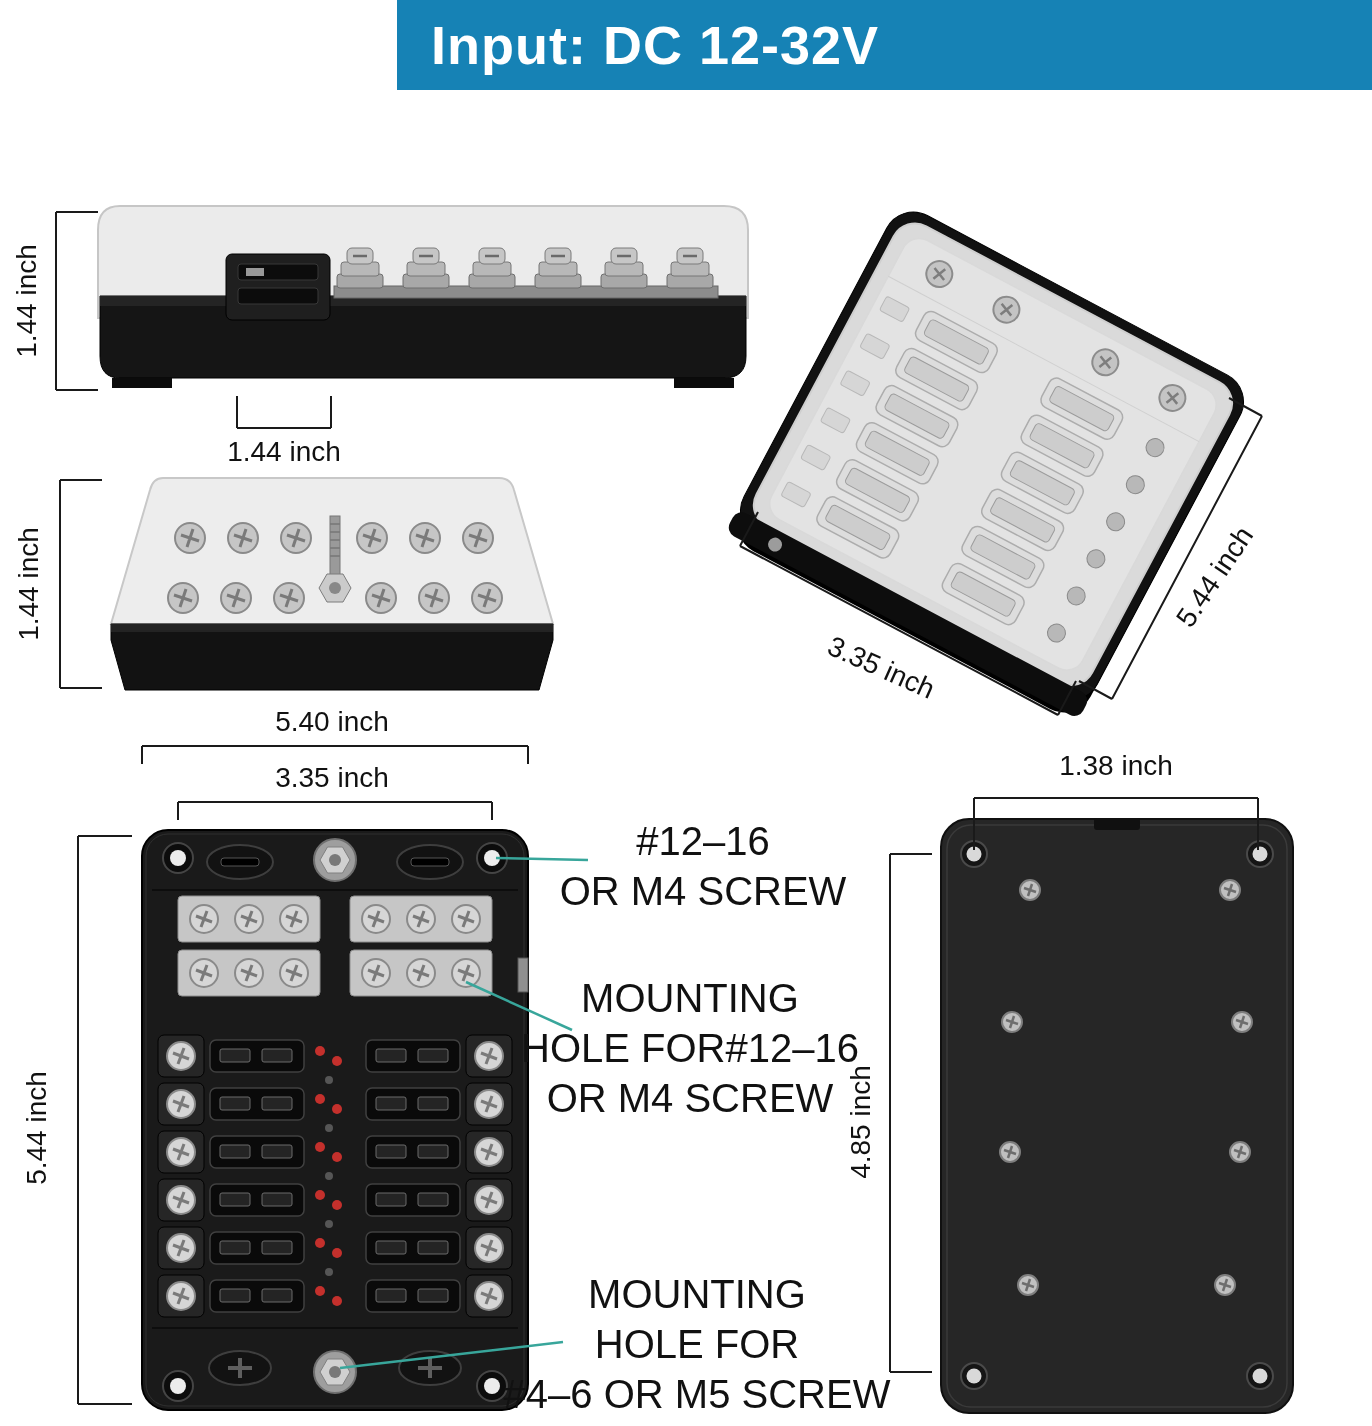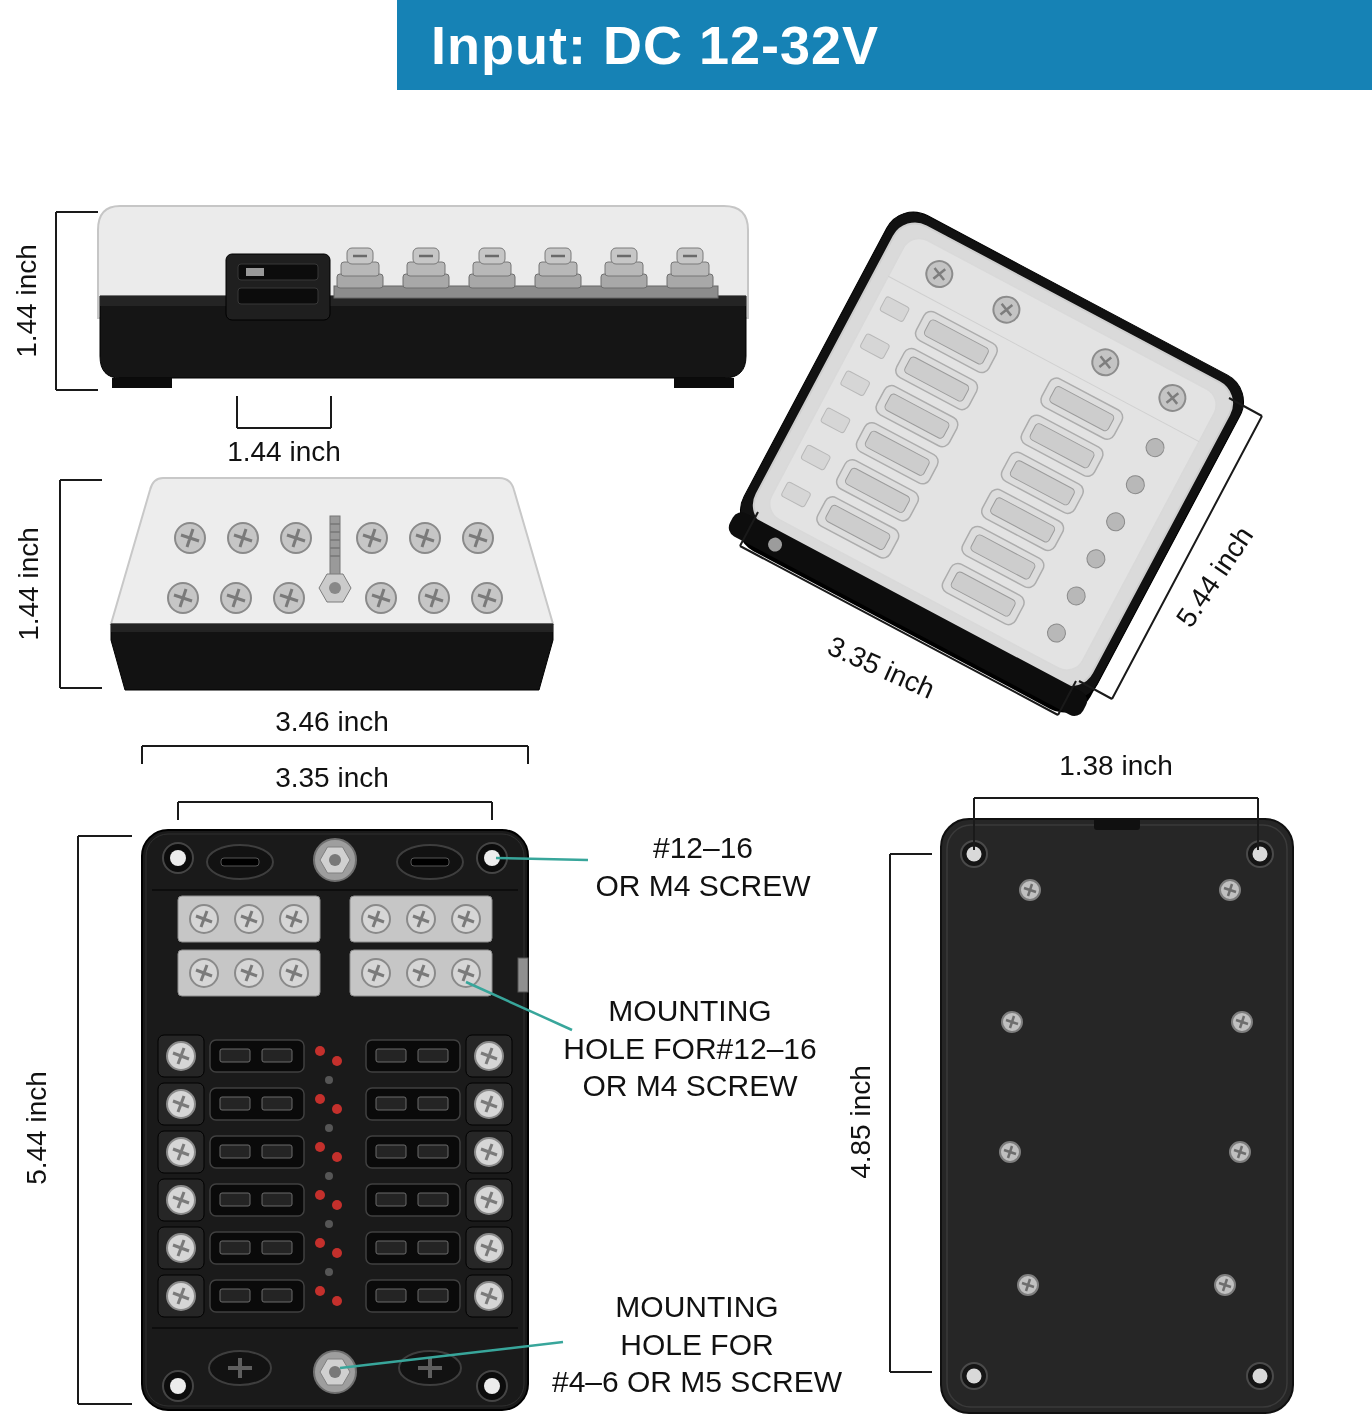--- a/index.html
+++ b/index.html
@@ -3,21 +3,21 @@
 <meta charset="utf-8">
 <style>
   html,body{margin:0;padding:0;background:#fff;}
   .page{position:relative;width:1372px;height:1426px;background:#ffffff;overflow:hidden;
         font-family:"Liberation Sans",sans-serif;color:#111;padding-left:22px;}
   .banner{position:absolute;left:397px;top:0;width:975px;height:90px;background:#1682b5;
           display:flex;align-items:center;}
   .banner-text{color:#ffffff;font-size:54px;font-weight:bold;padding-left:34px;letter-spacing:1px;}
   .gfx{position:absolute;}
   .dim{position:absolute;font-size:28px;color:#111;white-space:nowrap;}
-  .anno{position:absolute;font-size:30px;color:#111;text-align:center;white-space:pre-line;
+  .anno{position:absolute;font-size:40px;color:#111;text-align:center;white-space:pre-line;
         line-height:1.25;transform:translate(-50%,-50%);}
   svg{display:block;}
 </style>
 </head>
 <body>
 
 <div class="page">
 
   <div class="banner">
     <div class="banner-text">Input: DC 12-32V</div>
@@ -269,21 +269,21 @@
     <g stroke="#38a69b" stroke-width="2.5" fill="none">
       <path d="M588,860 L496,858"></path>
       <path d="M572,1030 L466,982"></path>
       <path d="M563,1342 L340,1368"></path>
     </g>
   </svg>
 
   <div class="dim" style="left:27px;top:301px;transform:translate(-50%,-50%) rotate(-90deg);">1.44 inch</div>
   <div class="dim" style="left:284px;top:452px;transform:translate(-50%,-50%);">1.44 inch</div>
   <div class="dim" style="left:29px;top:584px;transform:translate(-50%,-50%) rotate(-90deg);">1.44 inch</div>
-  <div class="dim" style="left:332px;top:722px;transform:translate(-50%,-50%);">3.46 inch</div>
+  <div class="dim" style="left:332px;top:722px;transform:translate(-50%,-50%);">5.40 inch</div>
   <div class="dim" style="left:332px;top:778px;transform:translate(-50%,-50%);">3.35 inch</div>
   <div class="dim" style="left:37px;top:1128px;transform:translate(-50%,-50%) rotate(-90deg);">5.44 inch</div>
   <div class="dim" style="left:1215px;top:577px;transform:translate(-50%,-50%) rotate(-56deg);">5.44 inch</div>
   <div class="dim" style="left:881px;top:668px;transform:translate(-50%,-50%) rotate(24deg);">3.35 inch</div>
   <div class="dim" style="left:1116px;top:766px;transform:translate(-50%,-50%);">1.38 inch</div>
   <div class="dim" style="left:861px;top:1122px;transform:translate(-50%,-50%) rotate(-90deg);">4.85 inch</div>
 
   <div class="anno" style="left:703px;top:866px;">#12–16
 OR M4 SCREW</div>
   <div class="anno" style="left:690px;top:1048px;">MOUNTING

